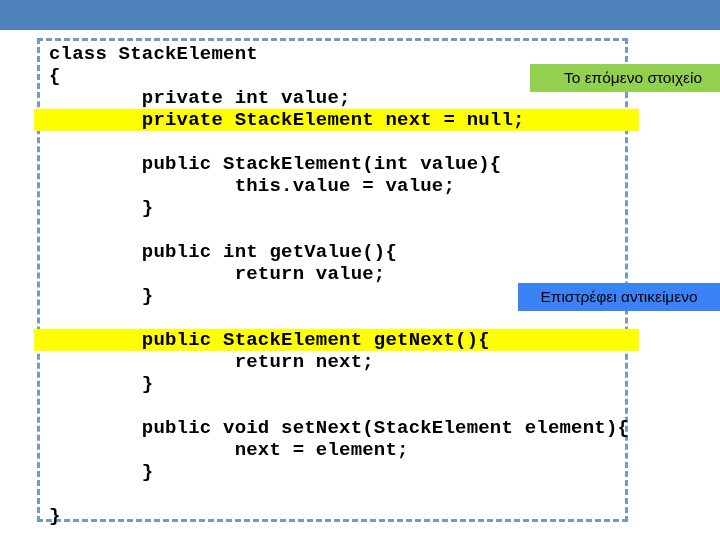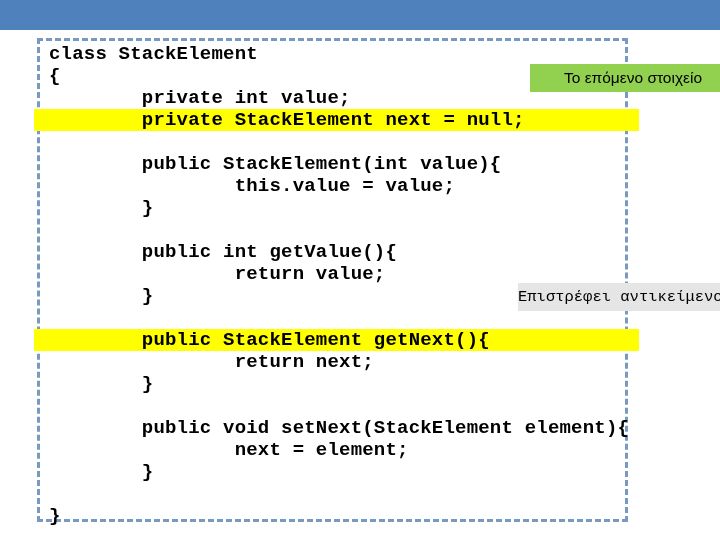--- a/index.html
+++ b/index.html
@@ -97,13 +97,13 @@
 <body>
 
 <div id="top-banner" style="background: rgb(79, 129, 189);"></div>
 
 <div id="code-frame" style="border-color: rgb(121, 153, 191);"></div>
 
 <div id="code-block"><div class="code-line">class StackElement</div><div class="code-line">{</div><div class="code-line">        private int value;</div><div class="code-line hl" style="background: rgb(255, 255, 0);">        private StackElement next = null;</div><div class="code-line blank"></div><div class="code-line">        public StackElement(int value){</div><div class="code-line">                this.value = value;</div><div class="code-line">        }</div><div class="code-line blank"></div><div class="code-line">        public int getValue(){</div><div class="code-line">                return value;</div><div class="code-line">        }</div><div class="code-line blank"></div><div class="code-line hl" style="background: rgb(255, 255, 0);">        public StackElement getNext(){</div><div class="code-line">                return next;</div><div class="code-line">        }</div><div class="code-line blank"></div><div class="code-line">        public void setNext(StackElement element){</div><div class="code-line">                next = element;</div><div class="code-line">        }</div><div class="code-line blank"></div><div class="code-line">}</div></div>
 
 <div class="callout" id="callout-next" style="background: rgb(146, 208, 80);">Το επόμενο στοιχείο</div>
 
-<div class="callout" id="callout-returns" style="background: #e5e5e5; font-family: Liberation Mono, monospace;">Επιστρέφει αντικείμενο</div>
+<div class="callout" id="callout-returns" style="background: #3b82f6;">Επιστρέφει αντικείμενο</div>
 
 </body></html>

